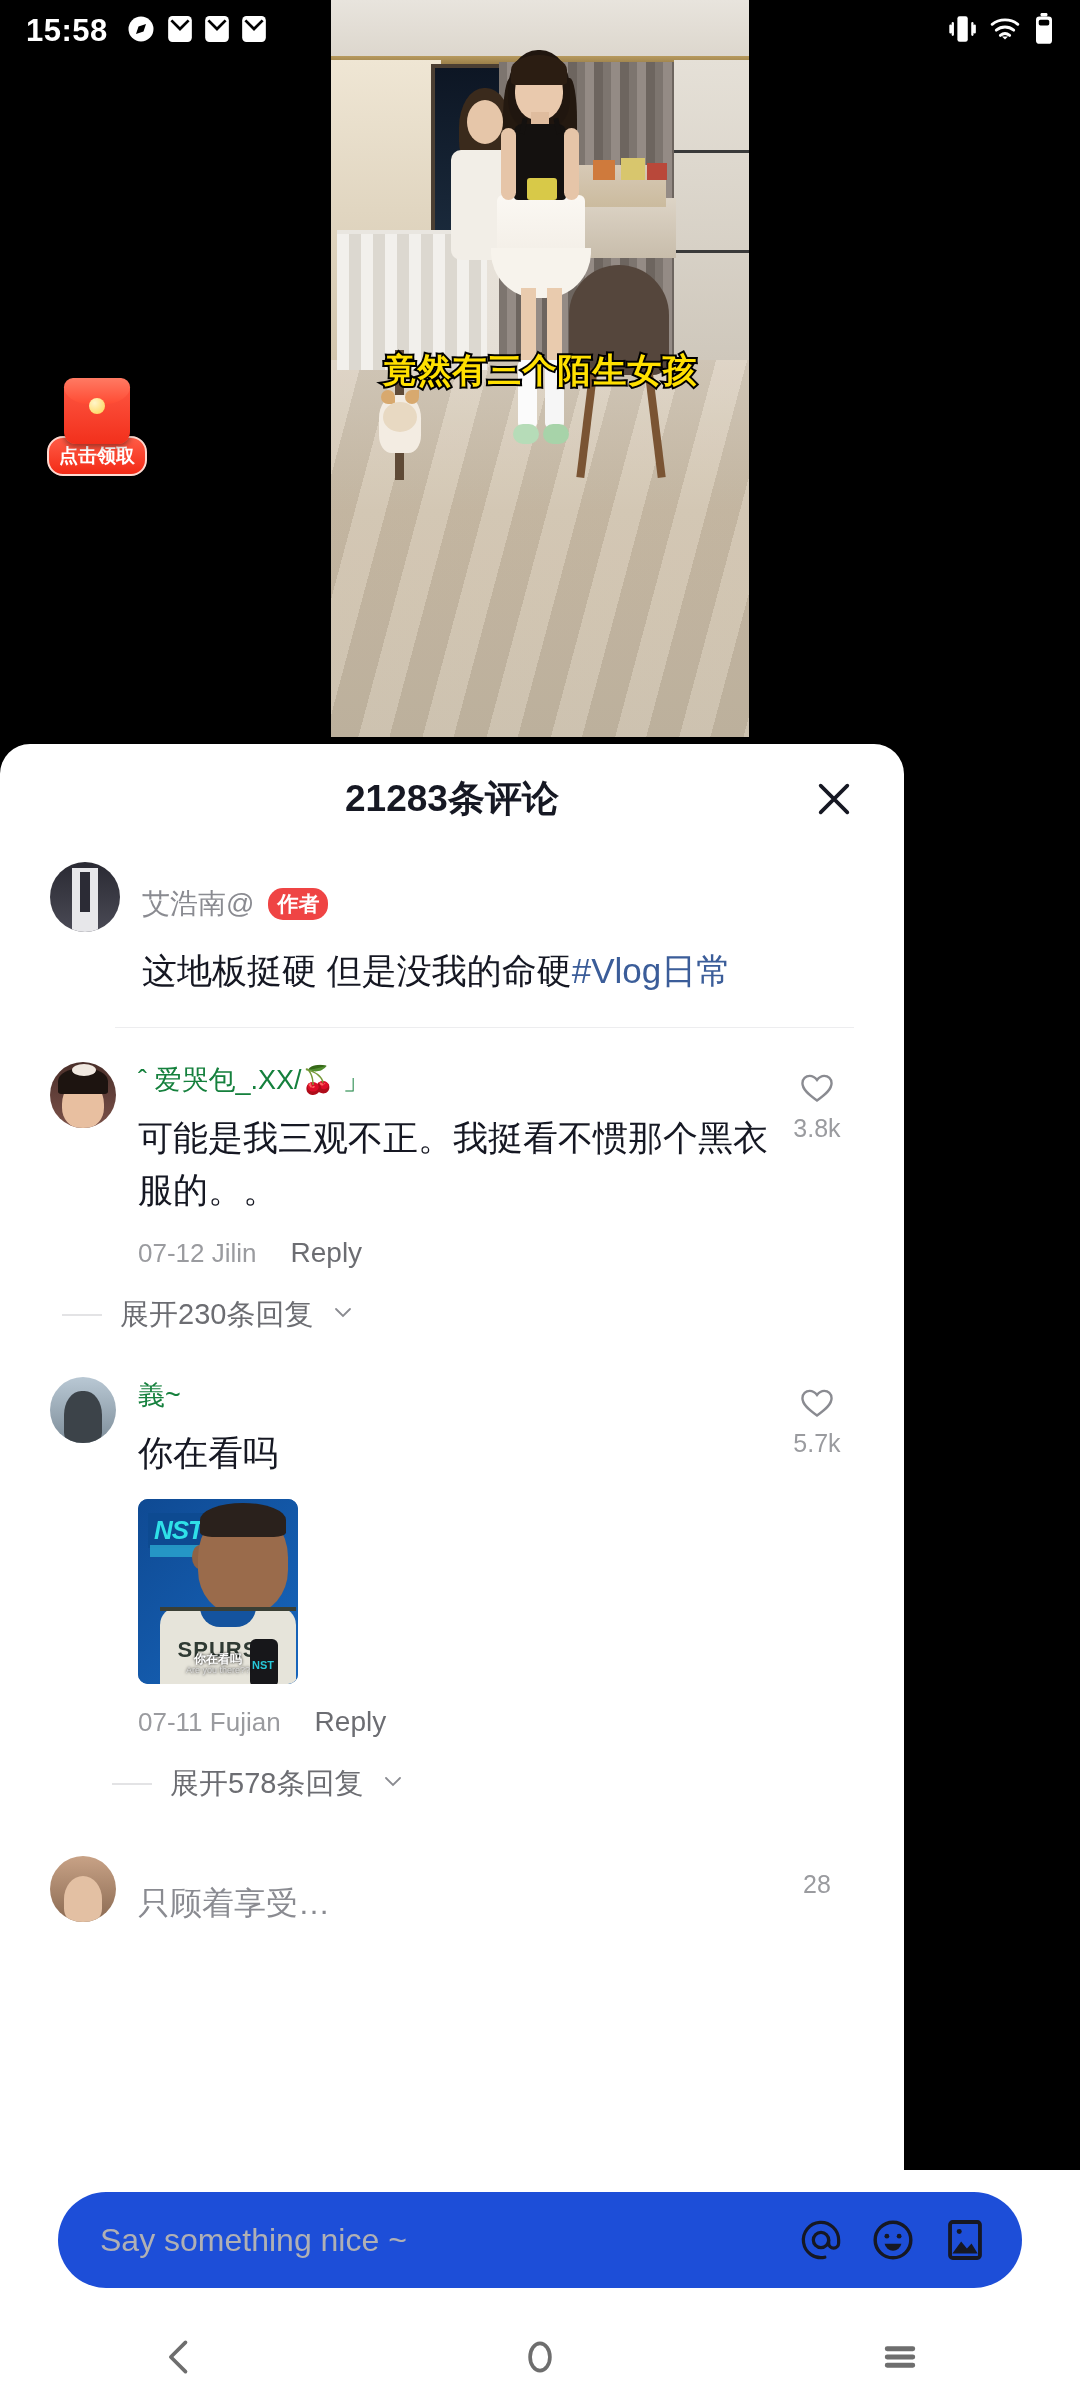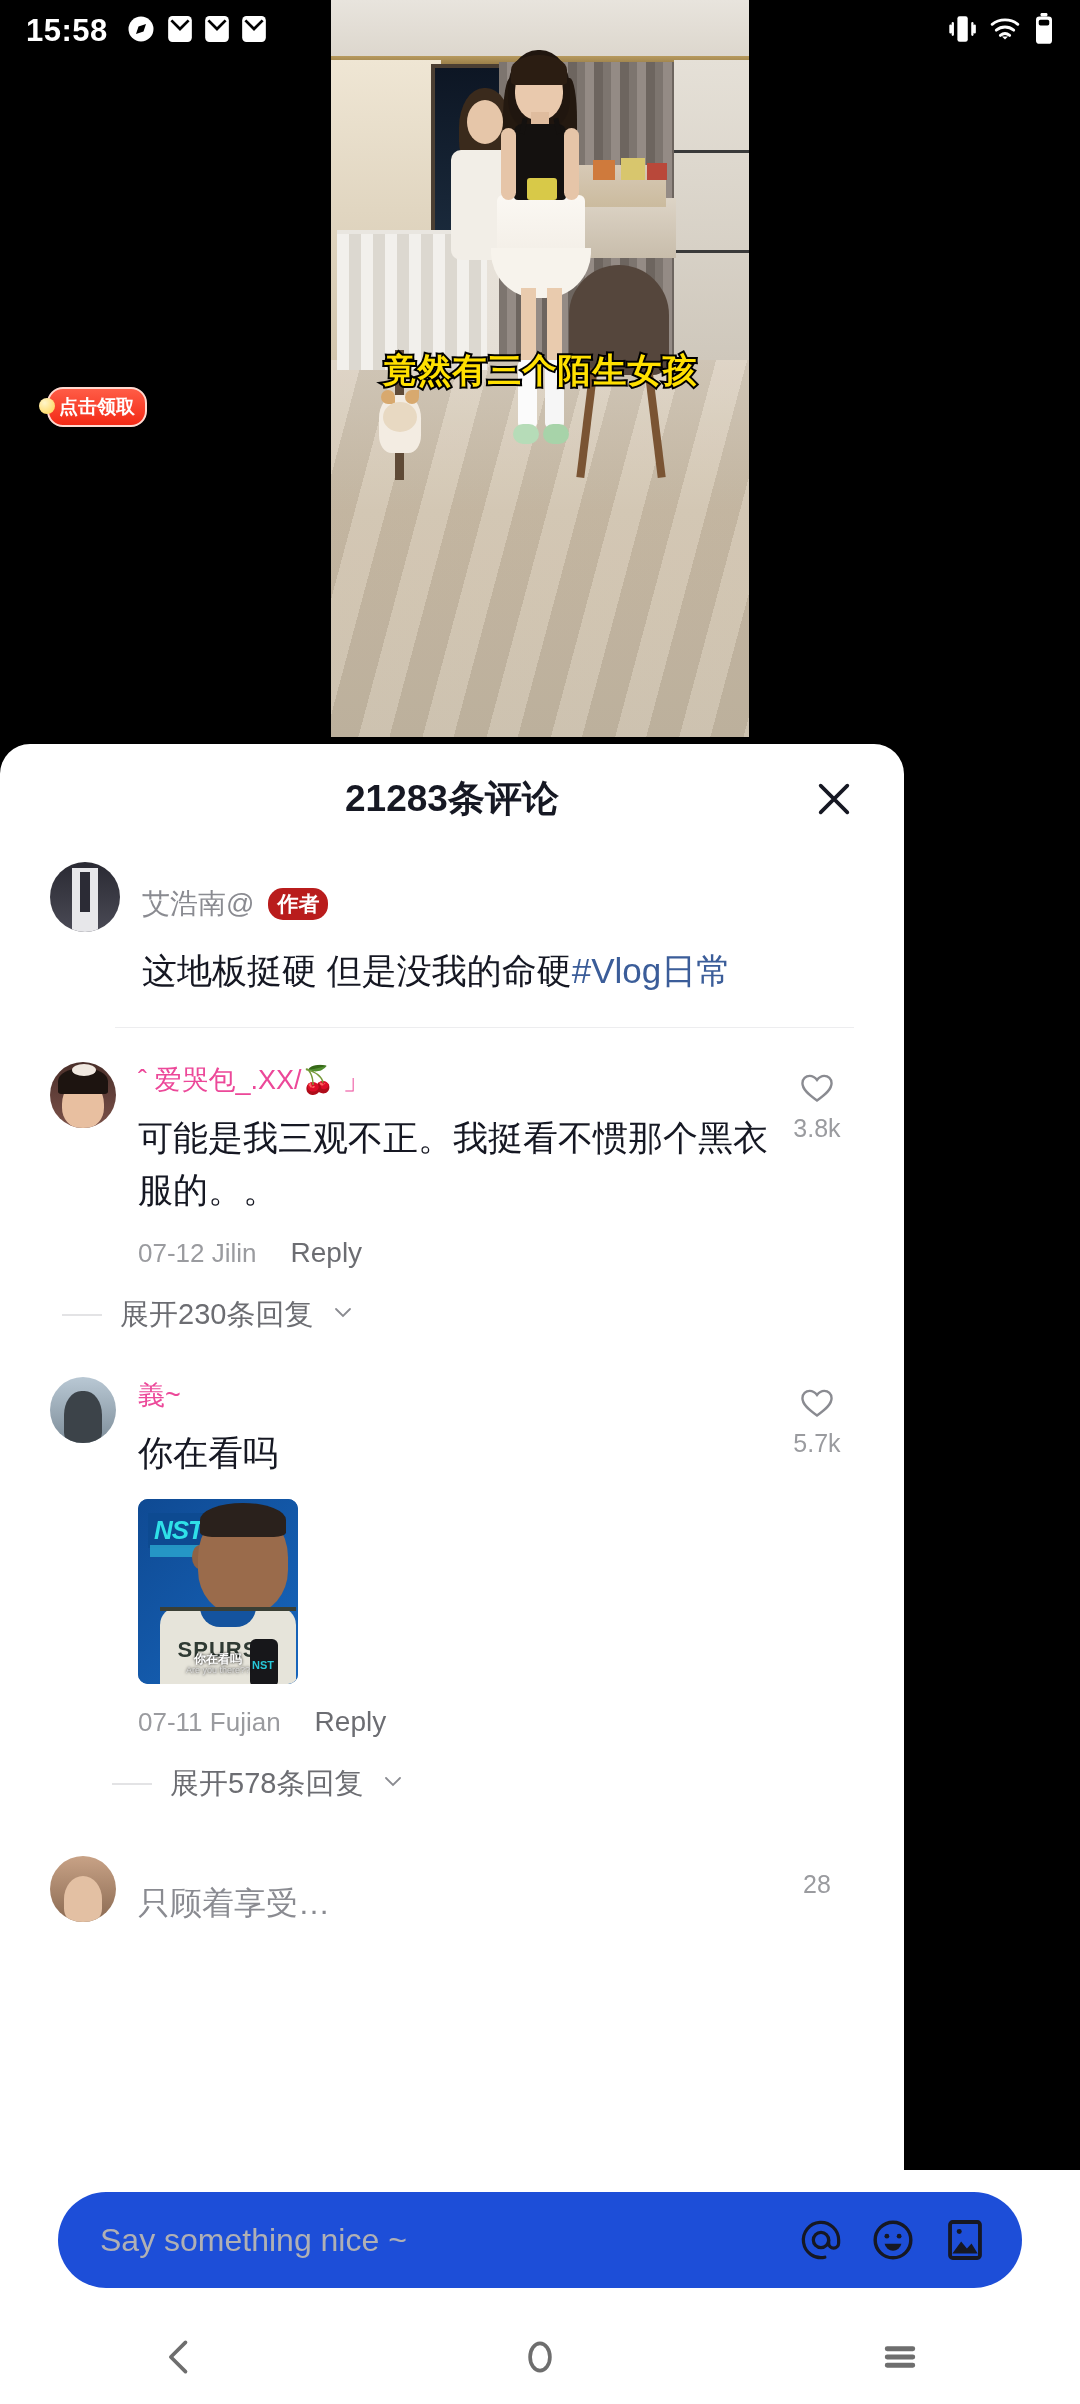--- a/index.html
+++ b/index.html
@@ -96,21 +96,21 @@
   }
   .sb-time { font-size: 31px; font-weight: 600; letter-spacing: .5px; }
   .sb-left-icons { display: flex; align-items: center; gap: 11px; margin-left: 18px; }
   .sb-spacer { flex: 1; }
   .sb-right-icons { display: flex; align-items: center; gap: 13px; }
   .ic { display: inline-block; }
 
   
   .gift-wrap {
     position: absolute; left: 47px; top: 378px; width: 100px; z-index: 25;
-    display: flex; flex-direction: row; align-items: center;
+    display: flex; flex-direction: column; align-items: center;
   }
   .gift-packet {
     width: 66px; height: 66px; border-radius: 12px;
     background: linear-gradient(#ff5a45, #f2301c);
     position: relative; box-shadow: 0 2px 6px rgba(0,0,0,.45);
   }
   .gift-packet:before {
     content:""; position:absolute; left:0; top:0; width:100%; height:26px;
     border-radius: 12px 12px 50% 50%/12px 12px 22px 22px;
     background: linear-gradient(#ff7a63,#ff4b33);
@@ -151,34 +151,34 @@
   .author-block { padding: 8px 44px 0 50px; }
   .author-row { display: flex; align-items: flex-start; }
   .avatar { border-radius: 50%; flex: 0 0 auto; overflow:hidden; position:relative; }
   .av-a { width: 70px; height: 70px; background: linear-gradient(#2a2a33,#4a4a55); }
   .av-a:before { content:""; position:absolute; left:22px; top:6px; width:26px; height:64px; background:#e7e7ea; }
   .av-a:after { content:""; position:absolute; left:30px; top:10px; width:10px; height:40px; background:#2b2b35; }
   .author-meta { margin-left: 22px; padding-top: 4px; margin-top: 19px; }
   .author-name-row { display: flex; align-items: center; gap: 14px; }
   .uname { font-size: 28px; color: #8a8b91; }
   .badge-author {
-    background: #b91c1c; color: #fff; font-size: 21px; font-weight: 700;
+    background: #ef4444; color: #fff; font-size: 21px; font-weight: 700;
     padding: 3px 9px; border-radius: 15px; line-height: 1.25;
   }
   .author-text {
     margin-top: 14px; font-size: 35px; color: #161823; line-height: 1.45;
     max-width: 880px;
   }
   .hashtag { color: #3b5d99; }
   .divider { height: 1px; background: #ededef; margin: 30px 50px 0 115px; }
 
   
   .c-item { display: flex; padding: 34px 44px 0 50px; }
   .c-body { flex: 1; margin-left: 22px; min-width: 0; }
-  .c-name { font-size: 27px; color: #ec4899; display:flex; align-items:center; gap:2px; }
+  .c-name { font-size: 27px; color: #15803d; display:flex; align-items:center; gap:2px; }
   .c-text { margin-top: 14px; font-size: 35px; color: #161823; line-height: 1.48; max-width: 800px; }
   .c-meta { margin-top: 22px; display: flex; align-items: center; gap: 34px; }
   .c-time { font-size: 26px; color: #9a9b9f; }
   .c-reply { font-size: 28px; color: #6c6d72; }
   .c-like { width: 86px; flex: 0 0 86px; display: flex; flex-direction: column; align-items: center; padding-top: 6px; }
   .heart-ic { width: 38px; height: 38px; }
   .like-count { margin-top: 8px; font-size: 25px; color: #9a9b9f; }
   .expand-row { display: flex; align-items: center; gap: 18px; margin: 26px 0 0 62px; }
   .expand-line { width: 40px; height: 2px; background: #e3e3e5; }
   .expand-text { font-size: 29px; color: #6c6d72; }

